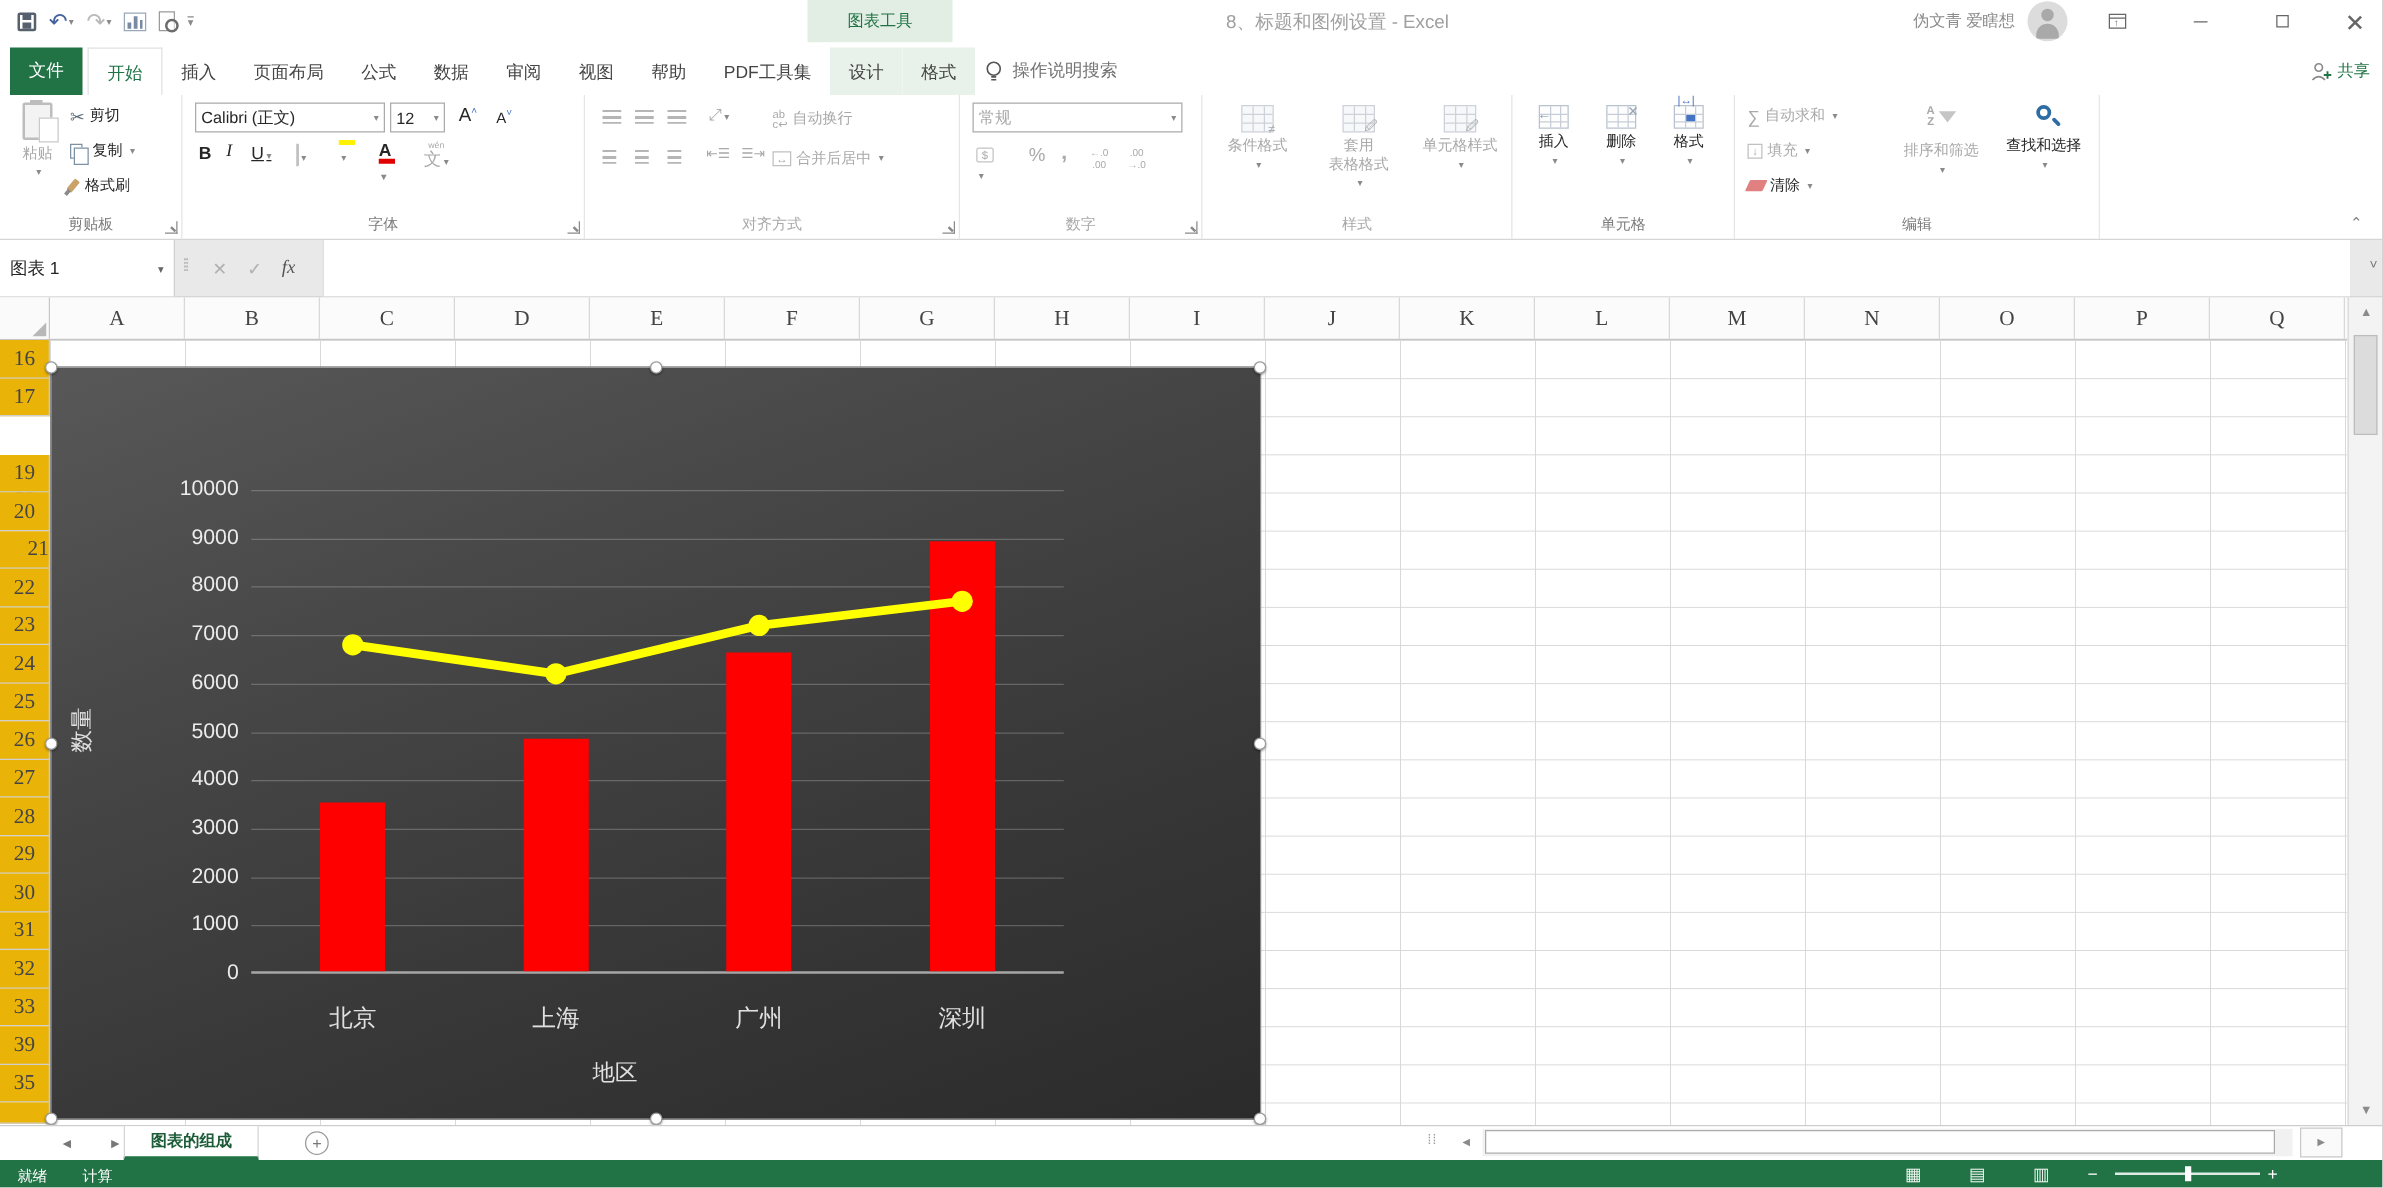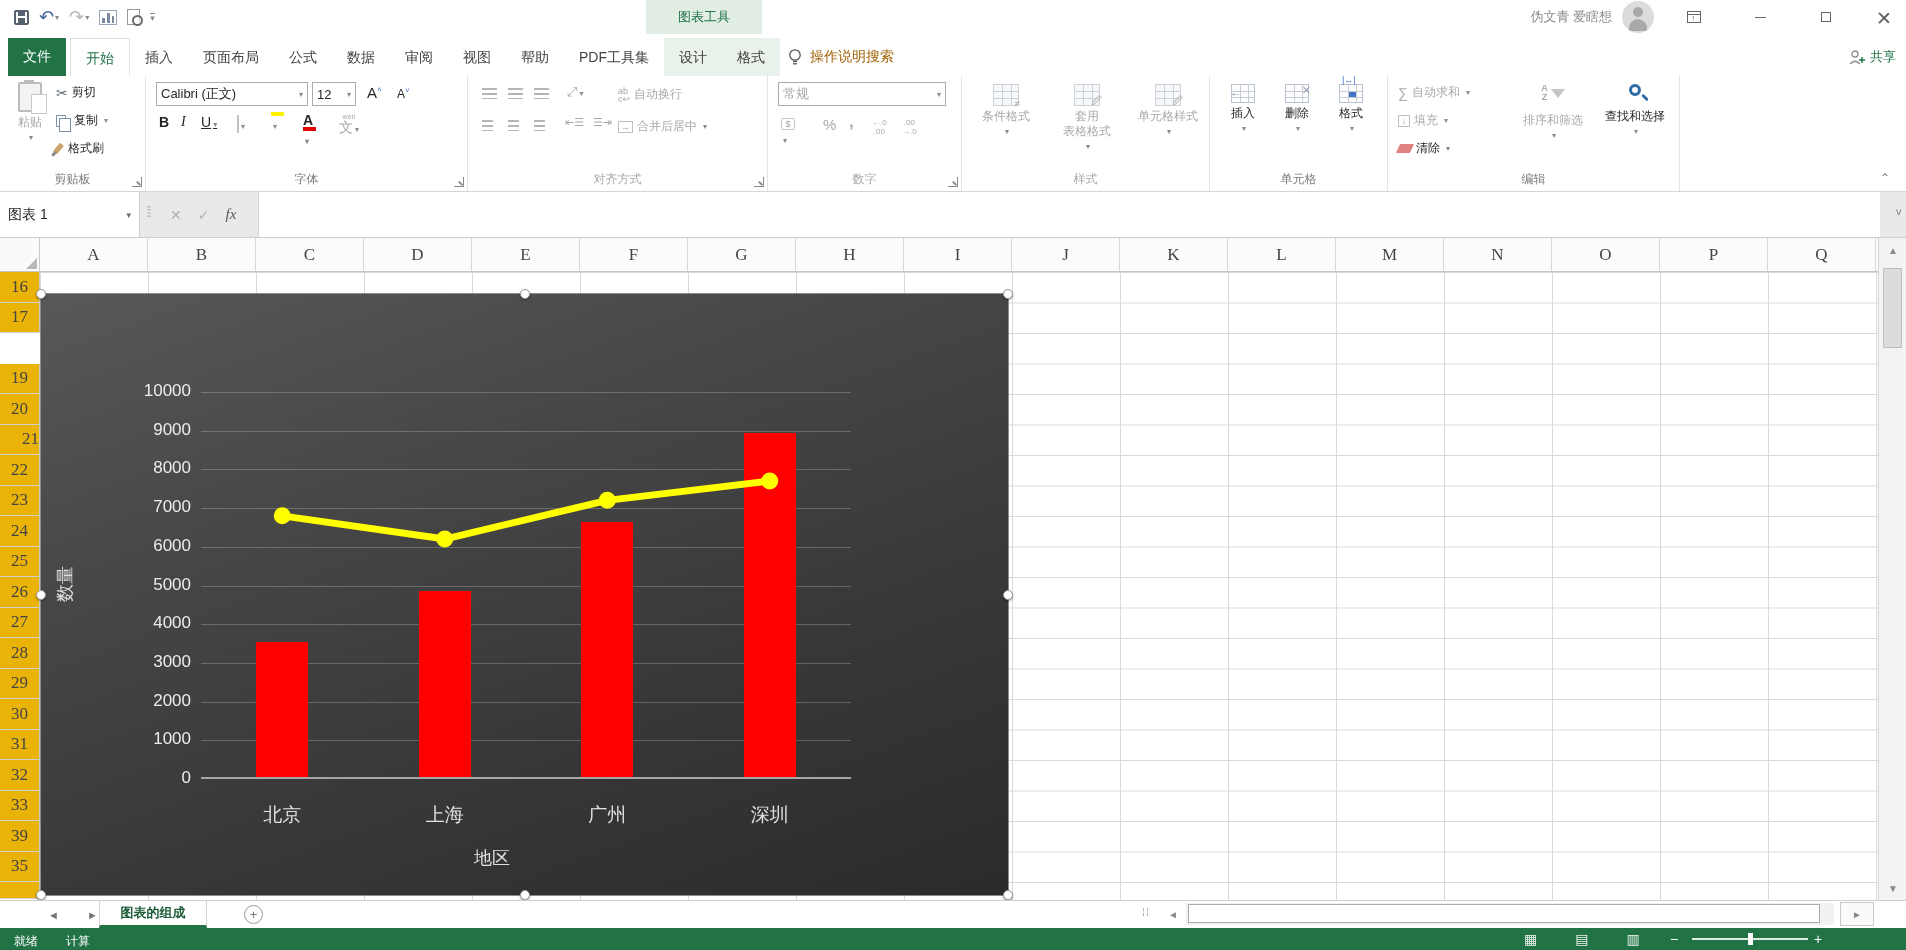--- a/index.html
+++ b/index.html
@@ -37,21 +37,21 @@
 .icn-close::before,.icn-close::after { content:""; position:absolute; left:5px; top:0; width:1.5px; height:14px; background:#666; }
 .icn-close::before { transform:rotate(45deg); } .icn-close::after { transform:rotate(-45deg); }
 
 
 .tabrow { position:absolute; left:0; top:34px; width:1906px; height:42px; background:#fff; }
 .file-tab { position:absolute; left:8px; top:4px; width:58px; height:38px; background:#217346; color:#fff; font-size:14px; display:flex; align-items:center; justify-content:center; cursor:pointer; }
 .rtabs { position:absolute; left:70px; top:4px; height:38px; display:flex; }
 .rtab { height:38px; line-height:38px; padding:0 15px; font-size:14px; color:#444; cursor:pointer; }
 .rtab.active { background:#fff; color:#217346; border:1px solid #e1e1e1; border-bottom:none; }
 .rtab.context { background:#e9f2ea; }
-.tellme { position:absolute; left:788px; top:4px; height:38px; display:flex; align-items:center; gap:8px; color:#a16207; font-size:14px; }
+.tellme { position:absolute; left:788px; top:4px; height:38px; display:flex; align-items:center; gap:8px; color:#737373; font-size:14px; }
 .share { position:absolute; right:10px; top:4px; height:38px; display:flex; align-items:center; gap:4px; color:#217346; font-size:13px; cursor:pointer; }
 
 
 .ribbon { position:absolute; left:0; top:76px; width:1906px; height:116px; background:#fff; border-bottom:1px solid #d5d5d5; }
 .rgroup { position:absolute; top:0; height:115px; border-right:1px solid #e5e5e5; }
 .grp-label { position:absolute; bottom:3px; left:0; right:0; text-align:center; color:#7b7b7b; font-size:12px; }
 .launcher { position:absolute; right:3px; bottom:4px; width:10px; height:10px; border-right:1.5px solid #8a8a8a; border-bottom:1.5px solid #8a8a8a; cursor:pointer; }
 .launcher::before { content:""; position:absolute; right:1px; bottom:1px; width:5px; height:1.5px; background:#8a8a8a; transform:rotate(45deg); transform-origin:right bottom; }
 .dd::after { content:"▾"; font-size:8px; color:#8a8a8a; margin-left:2px; }
 .grayed, .grayed * { color:#a9a9a9 !important; }
@@ -195,20 +195,21 @@
           </span>
         </span>
       <span class="qbtn">
           <span class="qat-prev"></span>
         </span>
       <span class="qbtn">
           <span class="qat-more">▾</span>
         </span>
     </div>
     <div class="ctx-label">图表工具</div>
+    <div class="doc-title">8、标题和图例设置 - Excel</div>
     <div class="user-name">伪文青 爱瞎想</div>
     <div class="avatar"></div>
     <div class="winbtn" style="right:190px">
         <span class="icn-ribdisp"></span>
       </div>
     <div class="winbtn" style="right:124px">
         <span class="icn-min"></span>
       </div>
     <div class="winbtn" style="right:58px">
         <span class="icn-max"></span>

